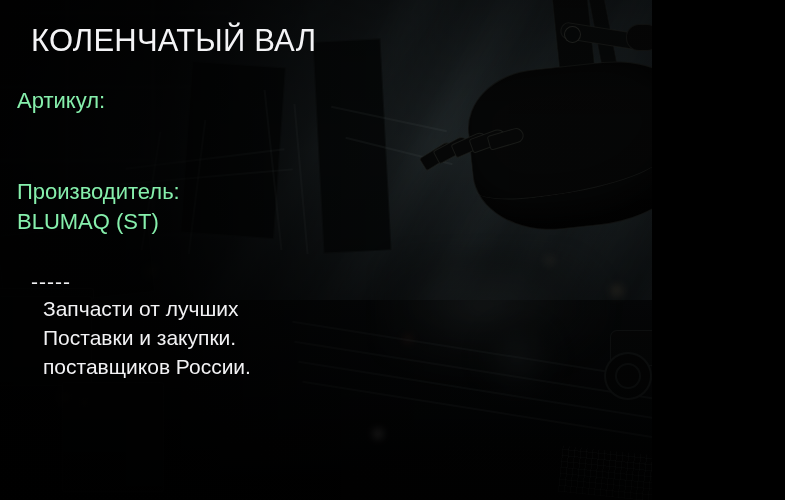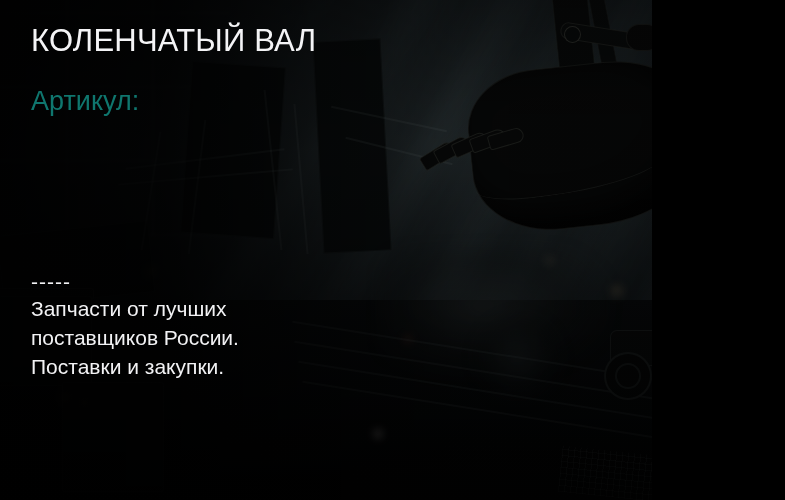--- a/index.html
+++ b/index.html
@@ -331,25 +331,25 @@
     font-size: 31px;
     line-height: 38px;
     font-weight: 400;
     color: #f4f4f6;
     letter-spacing: .2px;
     white-space: nowrap;
   }
 
   .spec {
     position: absolute;
-    left: 31px;
-    font-size: 27px;
+    left: 17px;
+    font-size: 22px;
     line-height: 30px;
     font-weight: 400;
-    color: #0f766e;
+    color: #86efac;
     white-space: nowrap;
   }
   .spec-article { top: 86px; }
   .spec-maker   { top: 177px; }
 
   .spec .line { display: block; }
 
   .promo {
     position: absolute;
     left: 31px;
@@ -358,21 +358,21 @@
     line-height: 29px;
     font-weight: 400;
     color: #f2f2f4;
   }
   .promo .sep {
     display: block;
     letter-spacing: 1px;
     font-size: 21px;
     line-height: 24px;
   }
-  .promo .line { display: block; white-space: nowrap; }
+  .promo .line { display: block; white-space: nowrap; margin-left: 12px; }
 </style>
 </head>
 <body>
 
 <div class="card">
 
   <div class="bg">
     <div class="bg-base"></div>
     <div class="bg-rays"></div>
     <div class="bg-rays2"></div>
@@ -447,22 +447,26 @@
   </div>
 
   <div class="content">
 
     <div class="title">КОЛЕНЧАТЫЙ ВАЛ</div>
 
     <div class="spec spec-article">
       <span class="line">Артикул:</span>
     </div>
 
+    <div class="spec spec-maker">
+      <span class="line">Производитель:</span>
+      <span class="line">BLUMAQ (ST)</span>
+    </div>
 
     <div class="promo">
       <span class="sep">-----</span>
       <span class="line">Запчасти от лучших</span>
+      <span class="line">Поставки и закупки.</span>
       <span class="line">поставщиков России.</span>
-      <span class="line">Поставки и закупки.</span>
     </div>
 
   </div>
 </div>
 
 </body></html>

